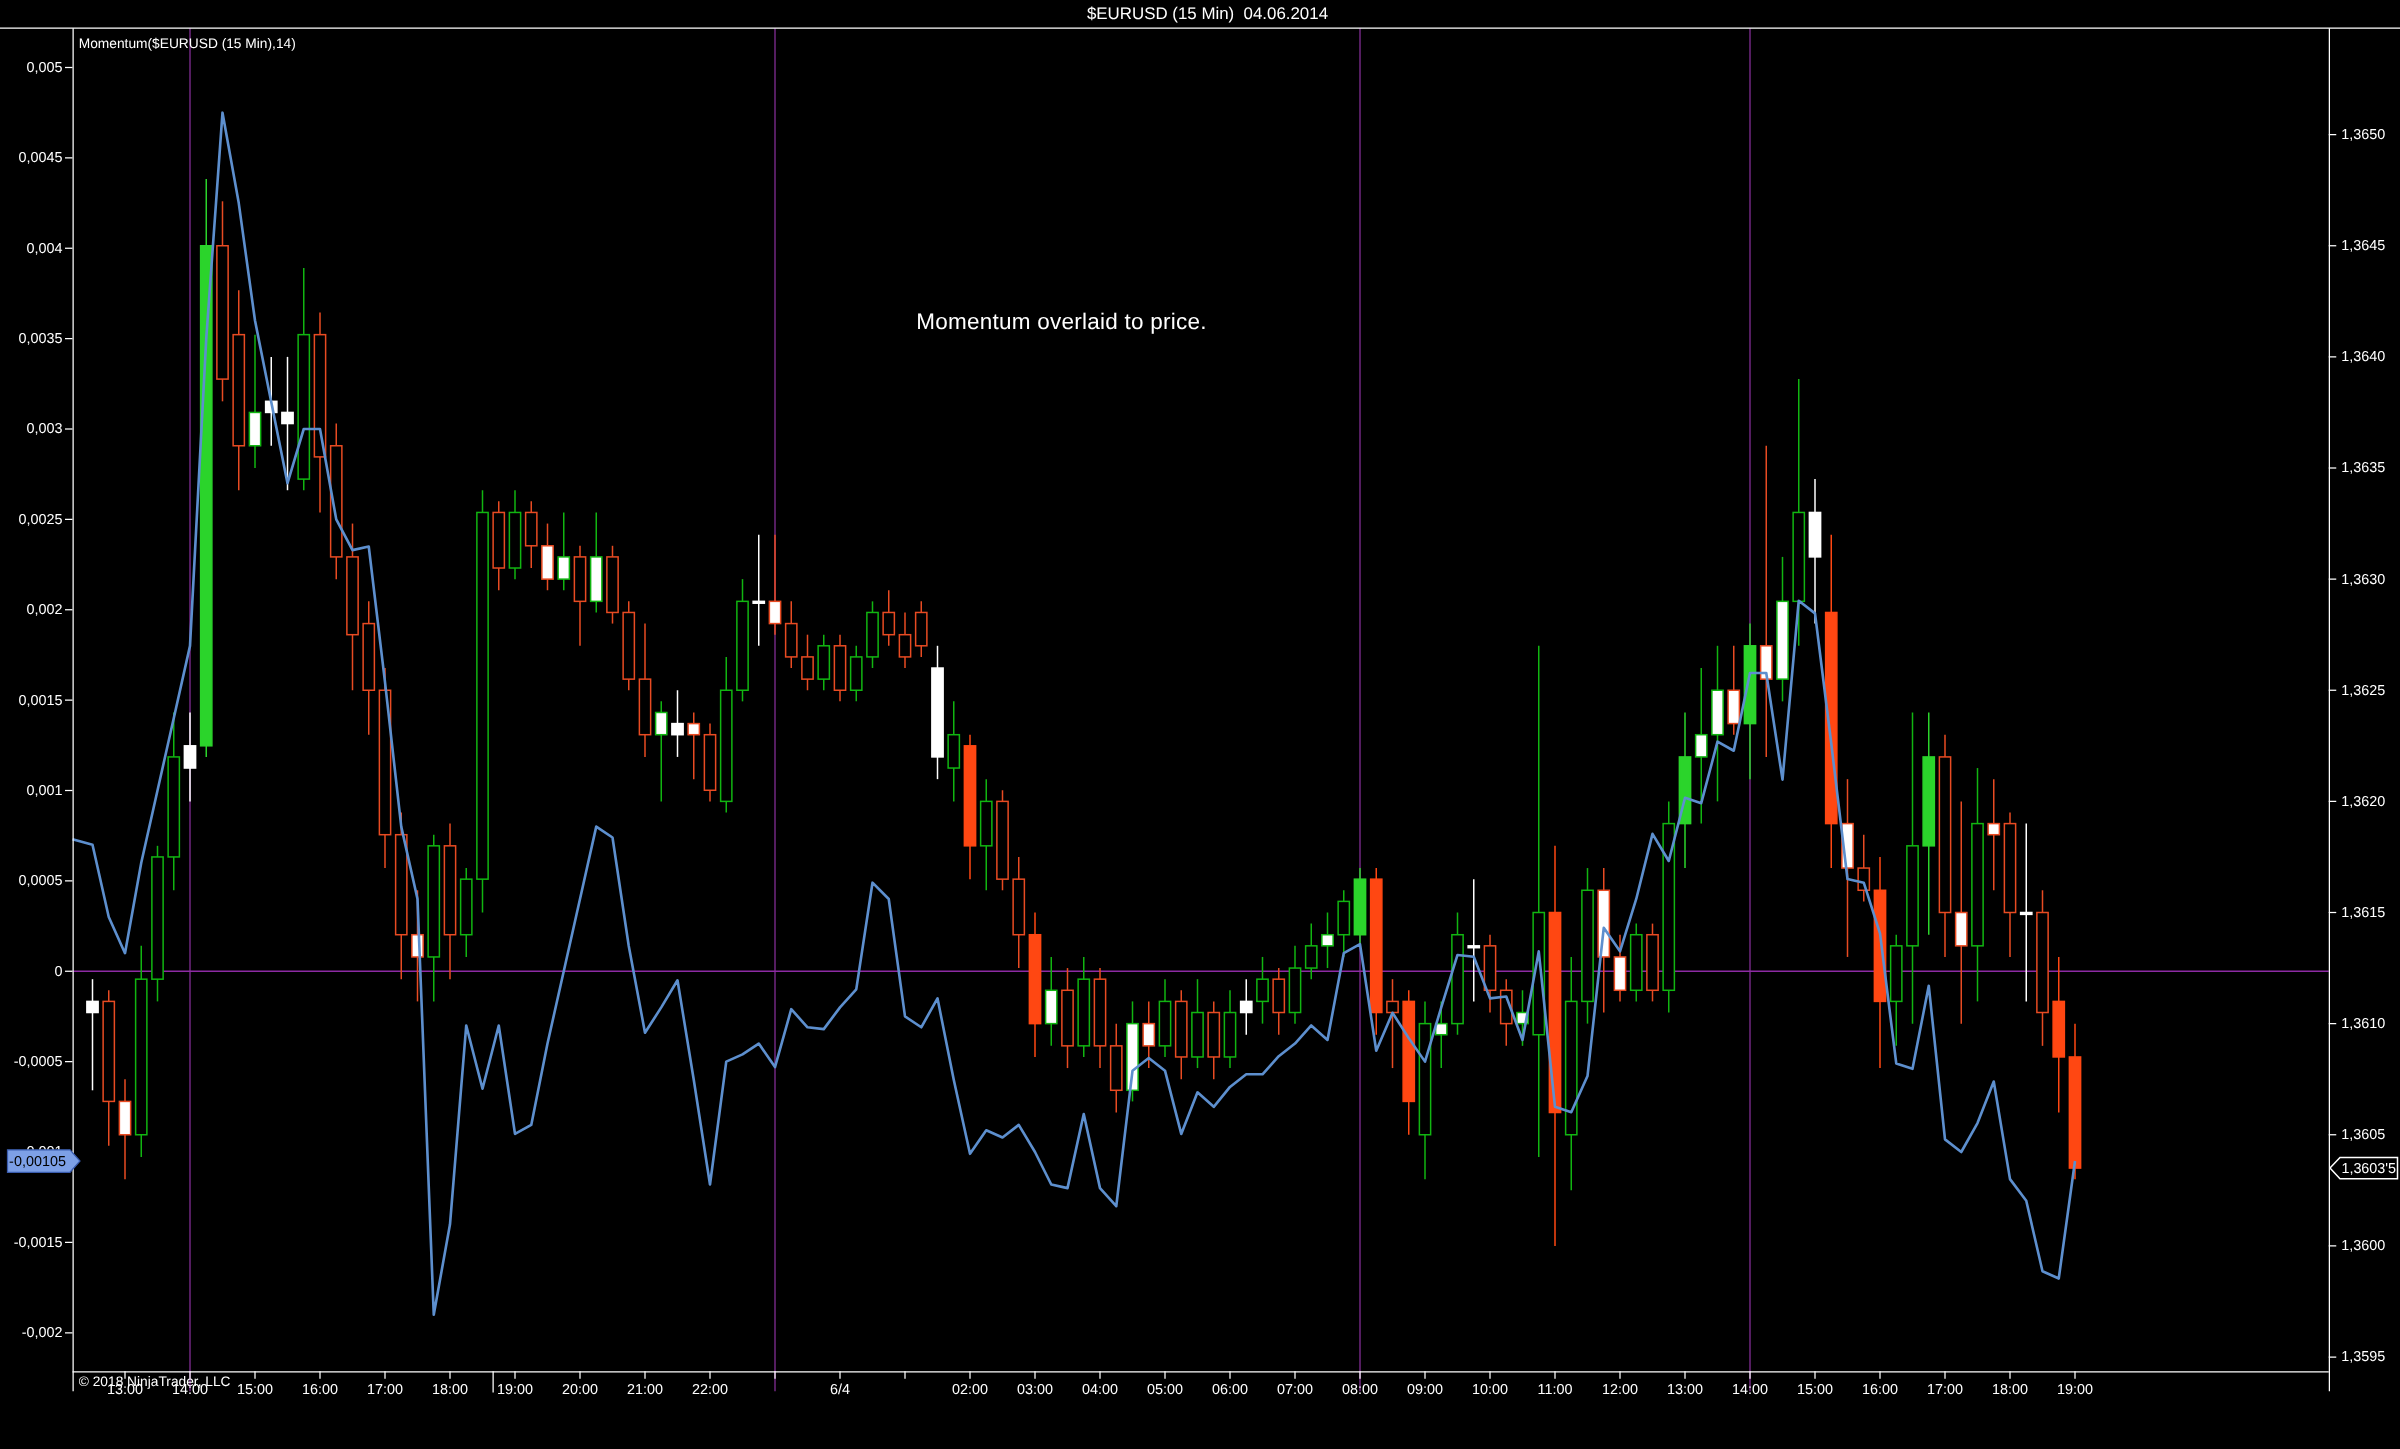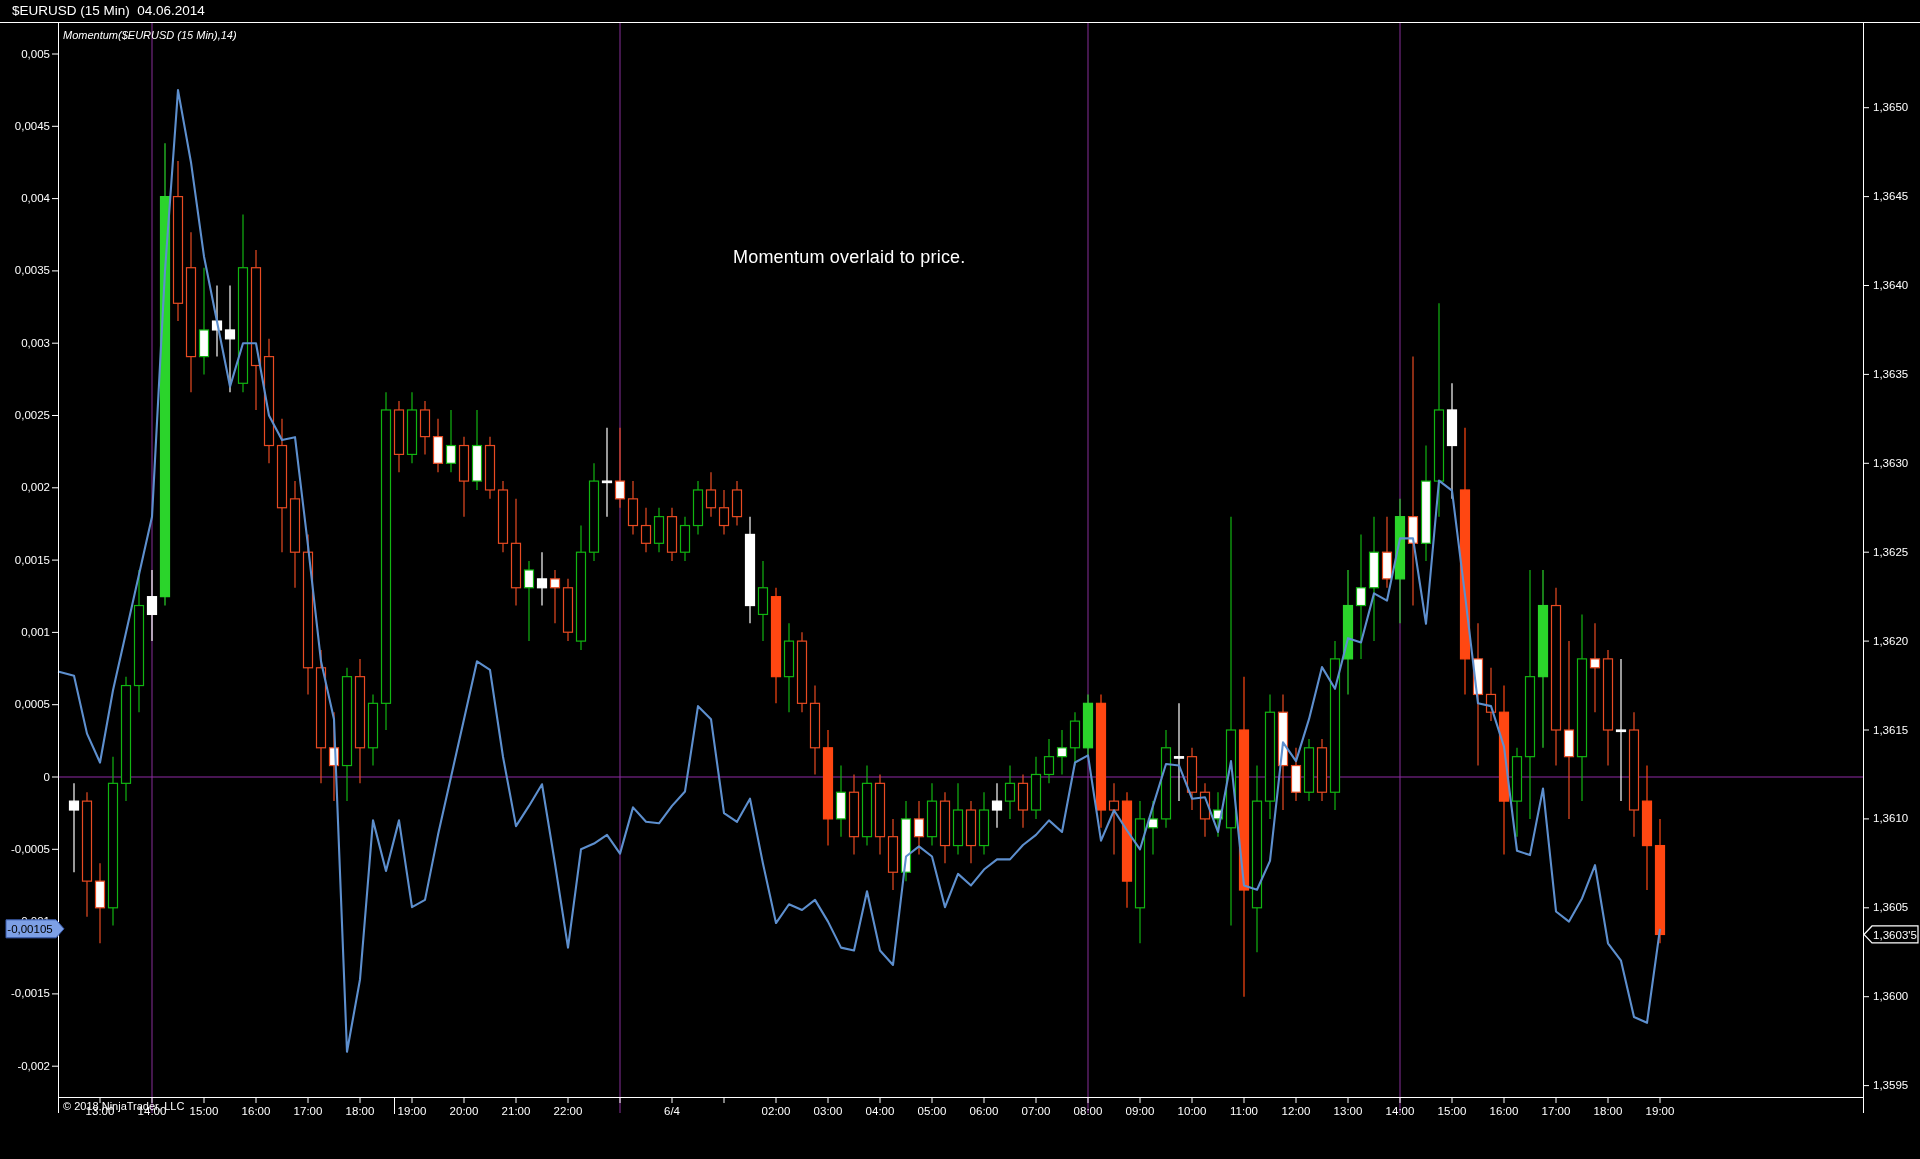--- a/index.html
+++ b/index.html
@@ -1,20 +1,20 @@
 <!DOCTYPE html>
 <html><head>
 <meta charset="utf-8">
 <style>
   html,body{margin:0;padding:0;background:#000;}
   #stage{position:relative;width:1920px;height:1159px;background:#000;overflow:hidden;
          font-family:"Liberation Sans",sans-serif;-webkit-font-smoothing:antialiased;}
   .lbl{position:absolute;color:#fff;white-space:pre;}
-  #title{left:12px;right:0;top:3px;text-align:left;font-size:13.5px;}
-  #indicator{left:63px;top:29px;font-size:11px;font-style:italic;}
+  #title{left:12px;right:0;top:3px;text-align:center;font-size:13.5px;}
+  #indicator{left:63px;top:29px;font-size:11px;}
   #annotation{left:733px;top:247px;font-size:18px;letter-spacing:.2px;text-align:center;}
   #copyright{left:63px;top:1100px;font-size:11px;}
   #wmbox{position:absolute;left:58px;top:1097px;width:336px;height:17px;
          border-right:1px solid #fff;pointer-events:none;}
   svg text{font-family:"Liberation Sans",sans-serif;}
 </style>
 </head>
 <body>
 
 <div id="stage">

